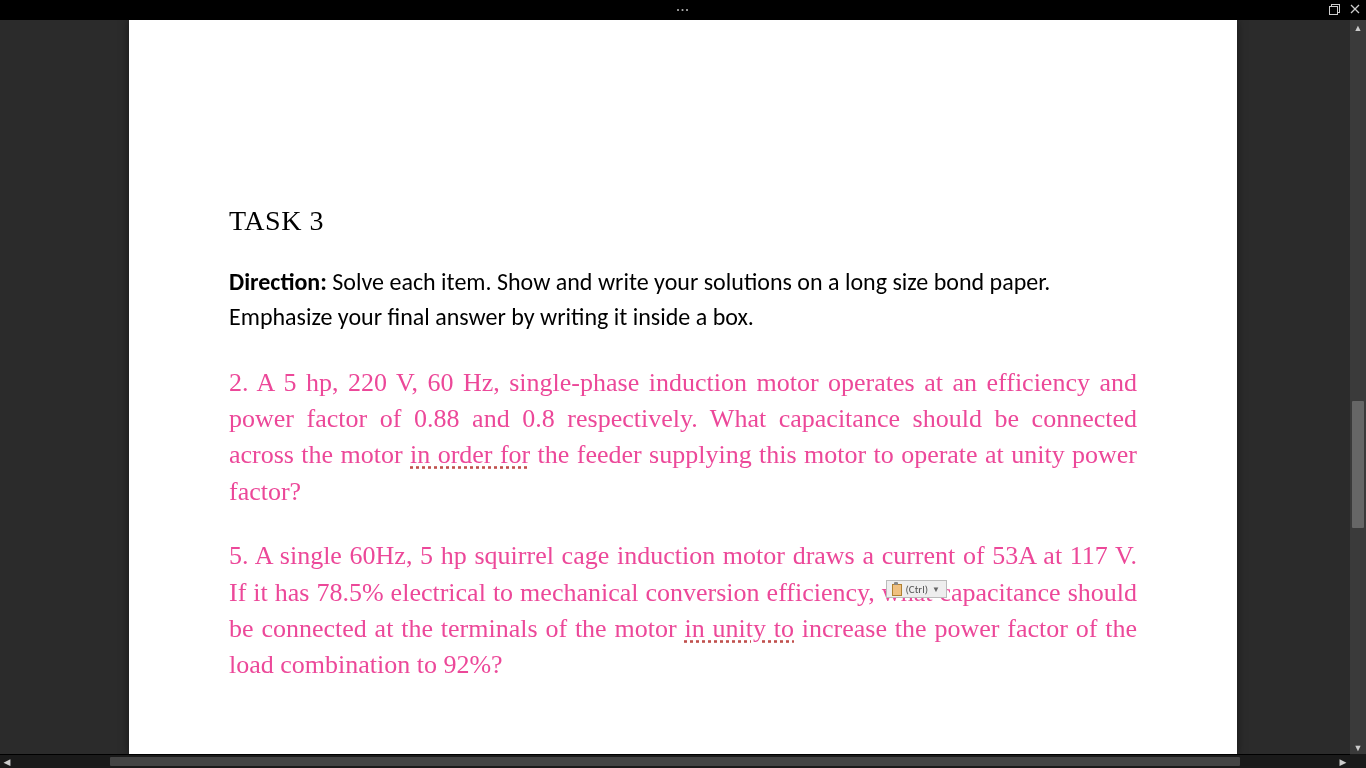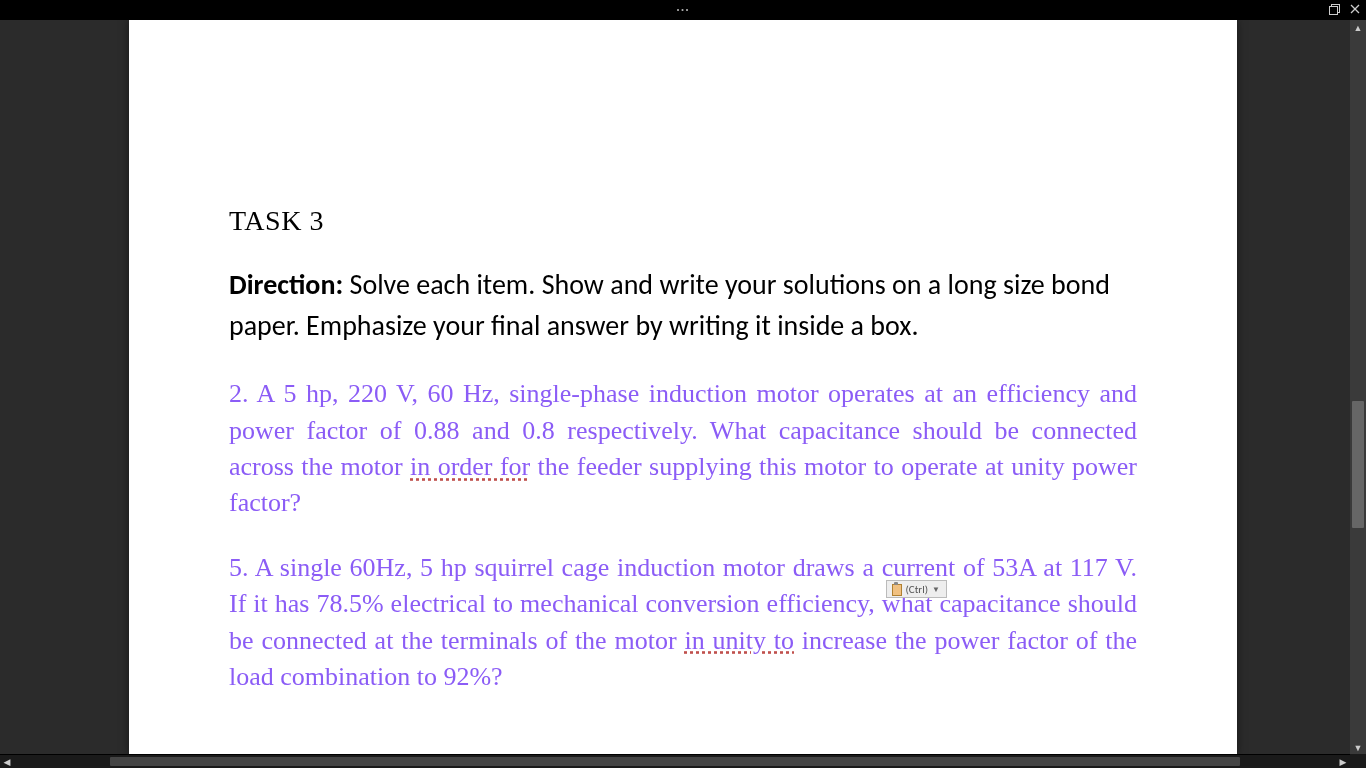--- a/index.html
+++ b/index.html
@@ -60,30 +60,30 @@
 }
 .task-title {
   font-family: "Times New Roman", Times, serif;
   font-size: 28px;
   font-weight: 400;
   color: #000;
   margin-bottom: 28px;
   letter-spacing: 0.5px;
 }
 .direction {
-  font-size: 28px;
+  font-size: 24px;
   color: #000;
   line-height: 1.45;
   margin-bottom: 30px;
 }
 .direction-label { font-weight: 700; }
 .question {
   font-family: "Times New Roman", Times, serif;
   font-size: 26px;
-  color: #8b5cf6;
+  color: #ec4899;
   line-height: 1.4;
   margin-bottom: 28px;
   text-align: justify;
 }
 .underline-dotted {
   text-decoration: underline;
   text-decoration-style: dotted;
   text-decoration-color: #c0504d;
   text-underline-offset: 3px;
 }

